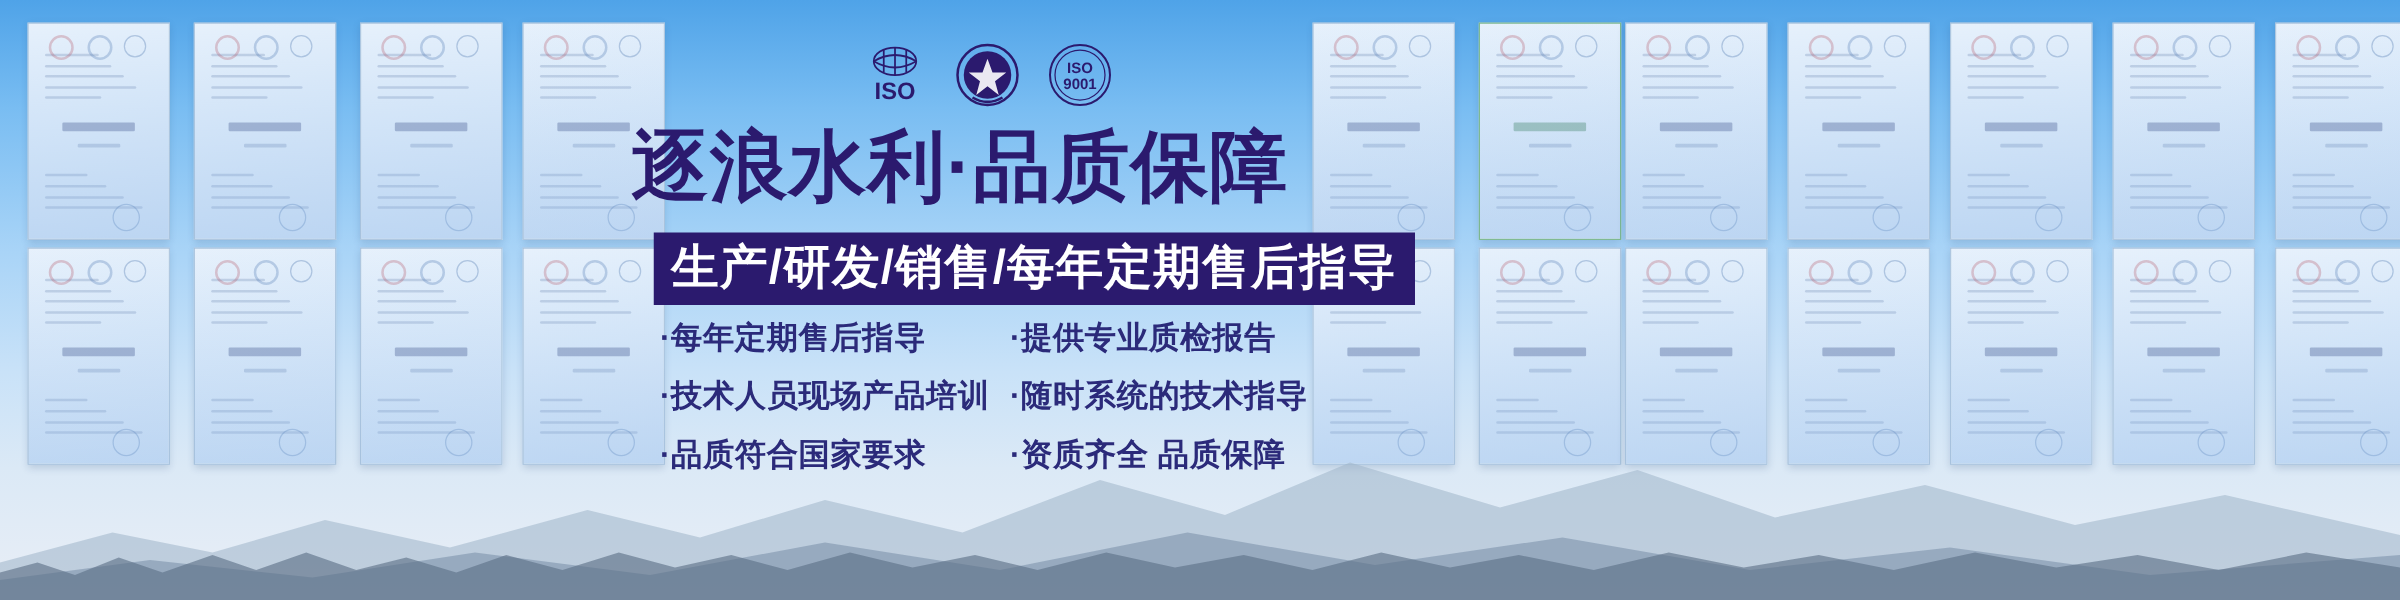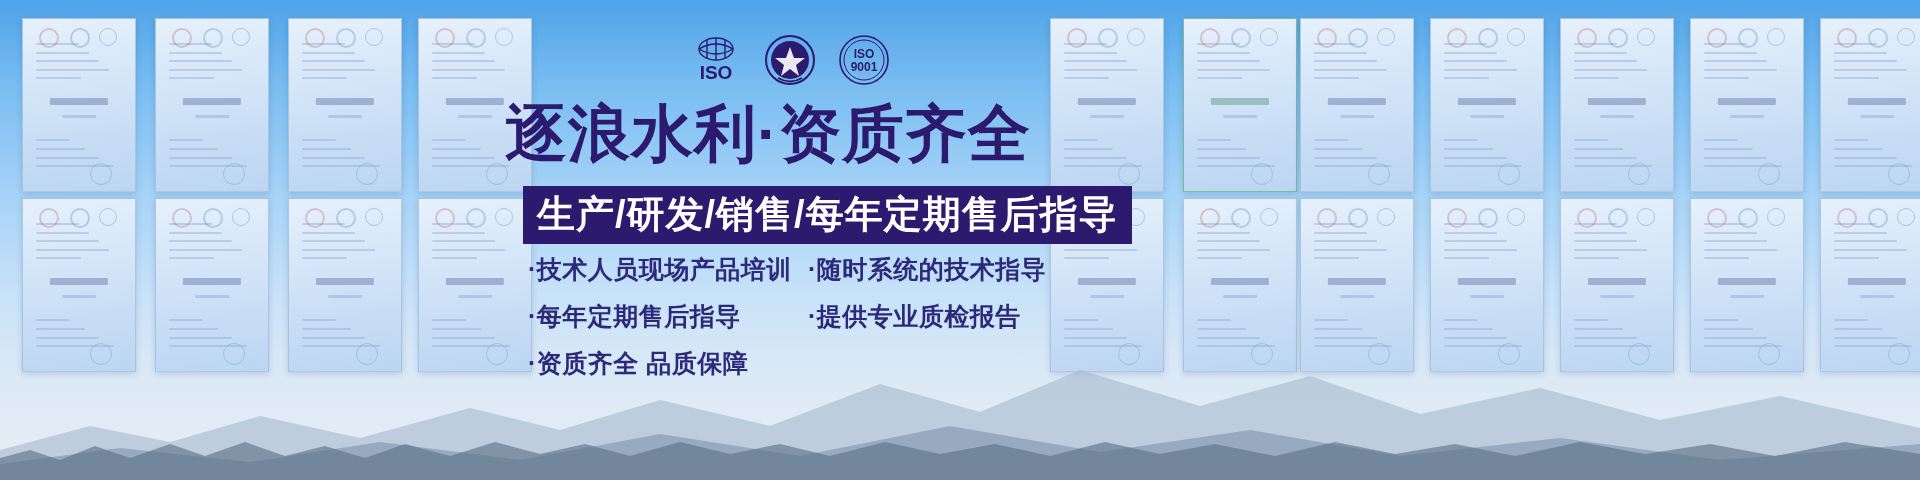--- a/index.html
+++ b/index.html
@@ -489,31 +489,32 @@
       <svg viewBox="0 0 52 52" width="52" height="52">
         <circle cx="26" cy="26" r="24" fill="none" stroke="#2b1a6e" stroke-width="1.6"></circle>
         <circle cx="26" cy="26" r="20" fill="none" stroke="#2b1a6e" stroke-width="1"></circle>
         <text x="26" y="24" font-size="12" font-weight="bold" fill="#2b1a6e" text-anchor="middle" font-family="Liberation Sans, sans-serif">ISO</text>
         <text x="26" y="37" font-size="12" font-weight="bold" fill="#2b1a6e" text-anchor="middle" font-family="Liberation Sans, sans-serif">9001</text>
       </svg>
     </div>
 
   </div>
 
-  <div class="headline">逐浪水利·资质齐全</div>
+  <div class="headline">逐浪水利·品质保障</div>
 
   <div class="subbar">生产/研发/销售/每年定期售后指导</div>
 
   <div class="features">
+    <div class="frow">
+      <div class="fitem left">·每年定期售后指导</div>
+      <div class="fitem right">·提供专业质检报告</div>
+    </div>
     <div class="frow">
       <div class="fitem left">·技术人员现场产品培训</div>
       <div class="fitem right">·随时系统的技术指导</div>
     </div>
     <div class="frow">
-      <div class="fitem left">·每年定期售后指导</div>
-      <div class="fitem right">·提供专业质检报告</div>
-    </div>
-    <div class="frow">
+      <div class="fitem left">·品质符合国家要求</div>
       <div class="fitem right">·资质齐全 品质保障</div>
     </div>
   </div>
 
 </div>
 
 </body></html>

